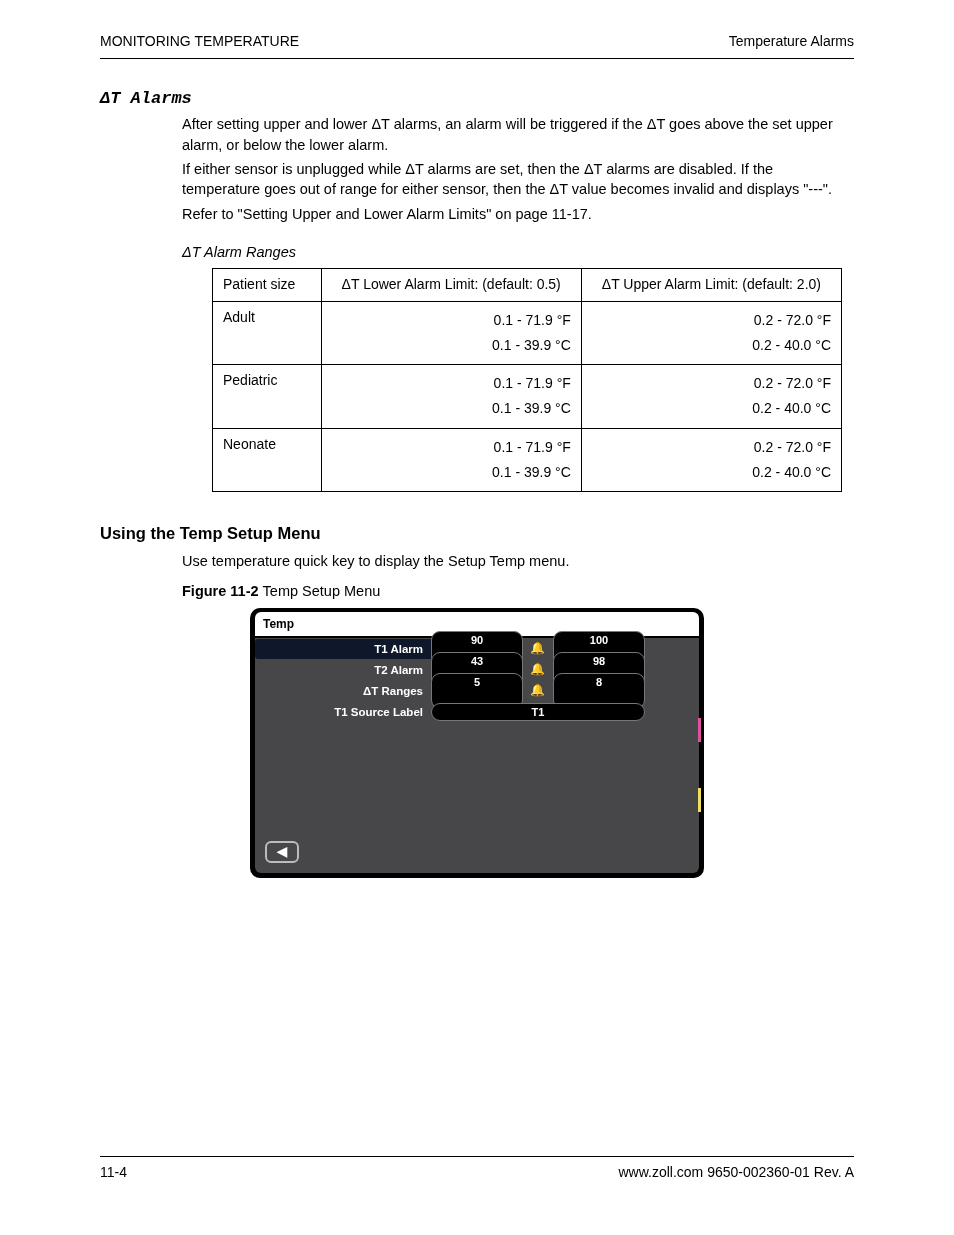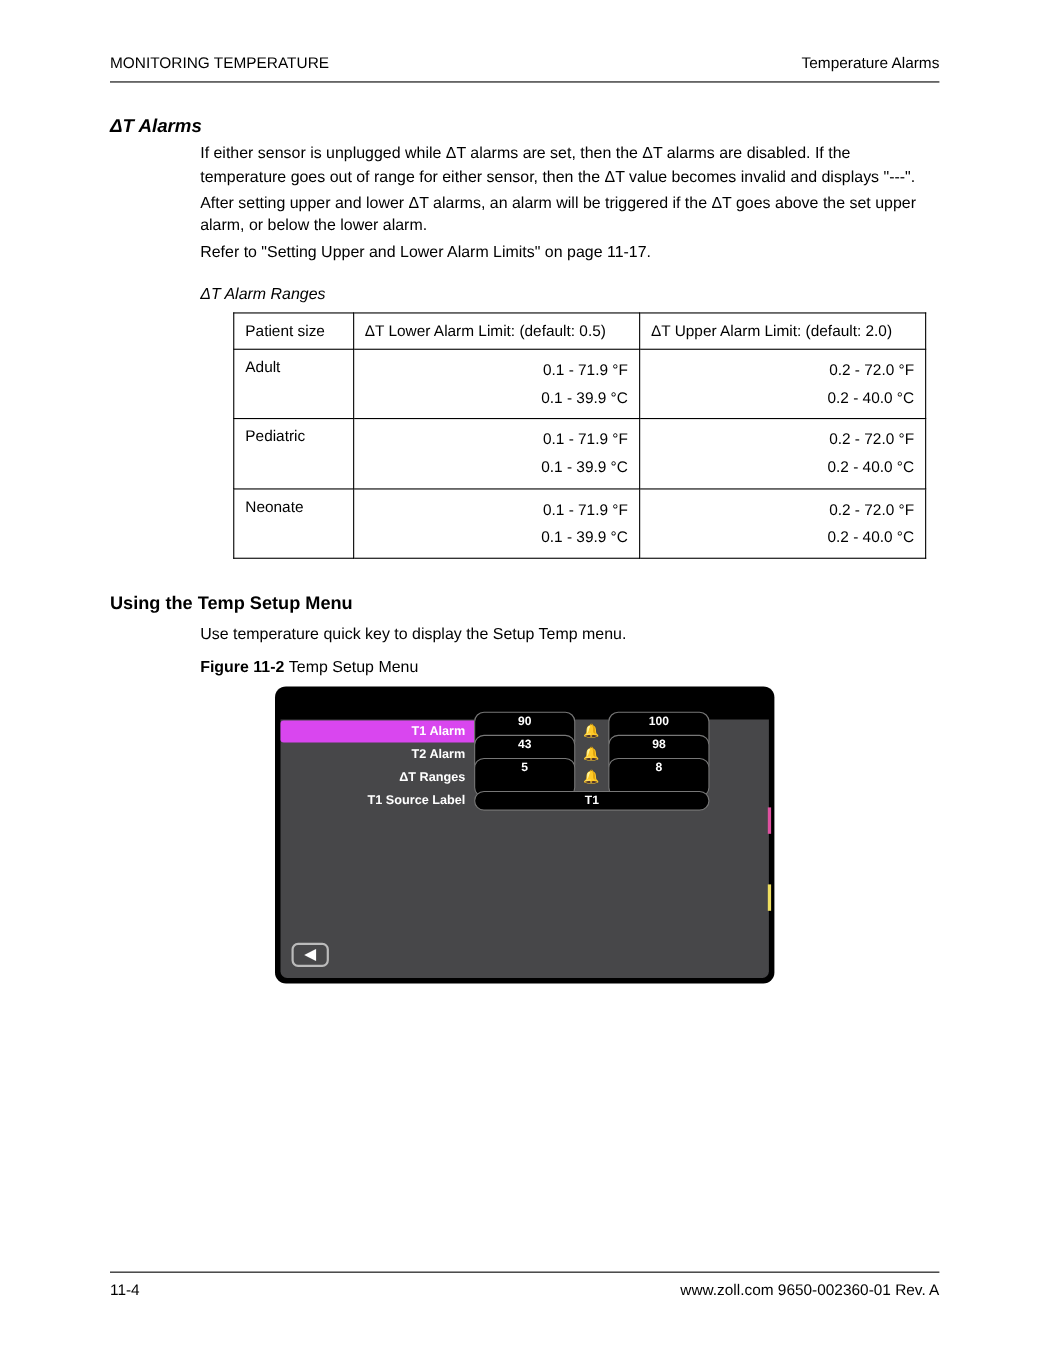--- a/index.html
+++ b/index.html
@@ -7,38 +7,39 @@
     width: 954px;
     height: 1235px;
     background: #fff;
     font-family: Arial, Helvetica, sans-serif;
     color: #000;
     position: relative;
     font-size: 14.5px;
     line-height: 1.4;
   }
   .page {
-    padding: 48px 100px 0 100px;
+    padding: 32px 100px 0 100px;
   }
   .top-header {
     display: flex;
     justify-content: space-between;
     font-size: 14px;
     padding-bottom: 6px;
   }
   hr.top-line {
     border: none;
     border-top: 1.5px solid #000;
     margin-bottom: 28px;
   }
   .section-title {
     font-size: 17px;
     font-weight: bold;
     font-style: italic;
     margin: 18px 0 2px 0;
+    font-family: Liberation Mono, monospace;
   }
   .body-text p { margin: 4px 0; }
   .body-text { margin-left: 82px; }
   .ranges-title {
     font-style: italic;
     margin: 18px 0 6px 82px;
   }
   table.ranges {
     border-collapse: collapse;
     margin-left: 112px;
@@ -47,21 +48,21 @@
   }
   table.ranges td, table.ranges th {
     border: 1px solid #000;
     padding: 6px 10px;
     vertical-align: top;
     text-align: left;
     font-weight: normal;
   }
   table.ranges th { font-weight: normal; }
   table.ranges .col1 { width: 110px; }
-  table.ranges .col2, table.ranges .col3 { width: 268px; }
+  table.ranges .col2, table.ranges .col3 { width: 268px; text-align: center; }
   table.ranges .cell-lines { text-align: right; line-height: 1.8; }
   .setup-title {
     font-size: 16.5px;
     font-weight: bold;
     margin: 30px 0 6px 0;
   }
   .figcap {
     margin: 10px 0 6px 82px;
   }
   
@@ -113,21 +114,21 @@
   }
   .ui-row-label {
     width: 176px;
     text-align: right;
     padding-right: 8px;
     color: #fff;
     font-size: 11.5px;
     font-weight: bold;
   }
   .ui-row-label.sel {
-    background: #d946ef;
+    background: #0f172a;
     border-radius: 3px 0 0 3px;
     height: 20px;
     display: flex;
     align-items: center;
     justify-content: flex-end;
     padding-right: 8px;
   }
   .ui-pill {
     width: 92px;
     height: 36px;
@@ -195,22 +196,22 @@
 <body>
 <div class="page">
   <div class="top-header">
     <span>MONITORING TEMPERATURE</span>
     <span>Temperature Alarms</span>
   </div>
   <hr class="top-line">
 
   <div class="section-title">ΔT Alarms</div>
   <div class="body-text">
+    <p>After setting upper and lower ΔT alarms, an alarm will be triggered if the ΔT goes above the set upper alarm, or below the lower alarm.</p>
     <p>If either sensor is unplugged while ΔT alarms are set, then the ΔT alarms are disabled. If the temperature goes out of range for either sensor, then the ΔT value becomes invalid and displays "---".</p>
-    <p>After setting upper and lower ΔT alarms, an alarm will be triggered if the ΔT goes above the set upper alarm, or below the lower alarm.</p>
     <p>Refer to "Setting Upper and Lower Alarm Limits" on page 11-17.</p>
   </div>
   <div class="ranges-title">ΔT Alarm Ranges</div>
 
   <table class="ranges">
     <tbody>
         <tr>
       <th class="col1">Patient size</th>
       <th class="col2">ΔT Lower Alarm Limit: (default: 0.5)</th>
       <th class="col3">ΔT Upper Alarm Limit: (default: 2.0)</th>
@@ -252,20 +253,21 @@
     </table>
 
   <div class="setup-title">Using the Temp Setup Menu</div>
   <div class="body-text">
     <p>Use temperature quick key to display the Setup Temp menu.</p>
   </div>
   <div class="figcap"><b>Figure 11-2</b>&nbsp;<span>Temp Setup Menu</span></div>
 
   <div class="ui-frame">
     <div class="ui-outer">
+      <div class="ui-tab">Temp</div>
       <div class="ui-body">
         <div class="ui-row">
           <div class="ui-row-label sel">T1 Alarm</div>
           <div class="ui-pill">90</div>
           <div class="ui-bell">🔔</div>
           <div class="ui-pill">100</div>
         </div>
         <div class="ui-row">
           <div class="ui-row-label">T2 Alarm</div>
           <div class="ui-pill">43</div>

